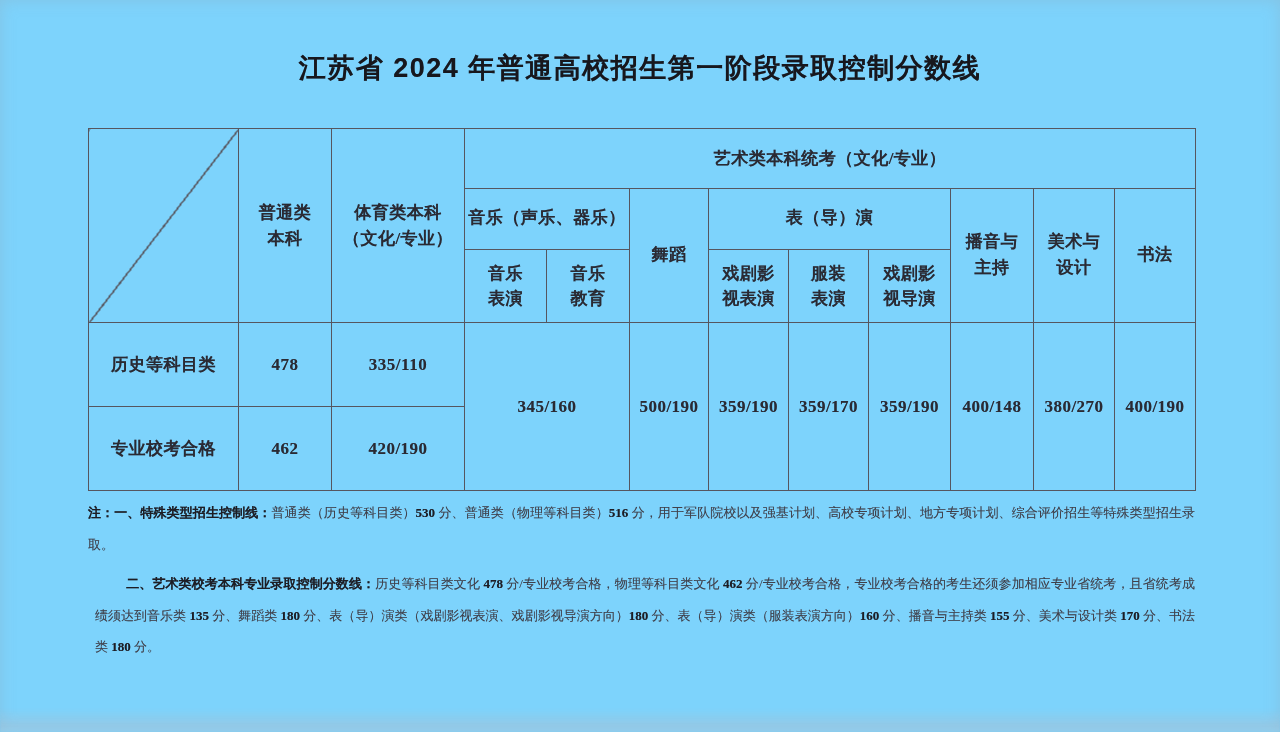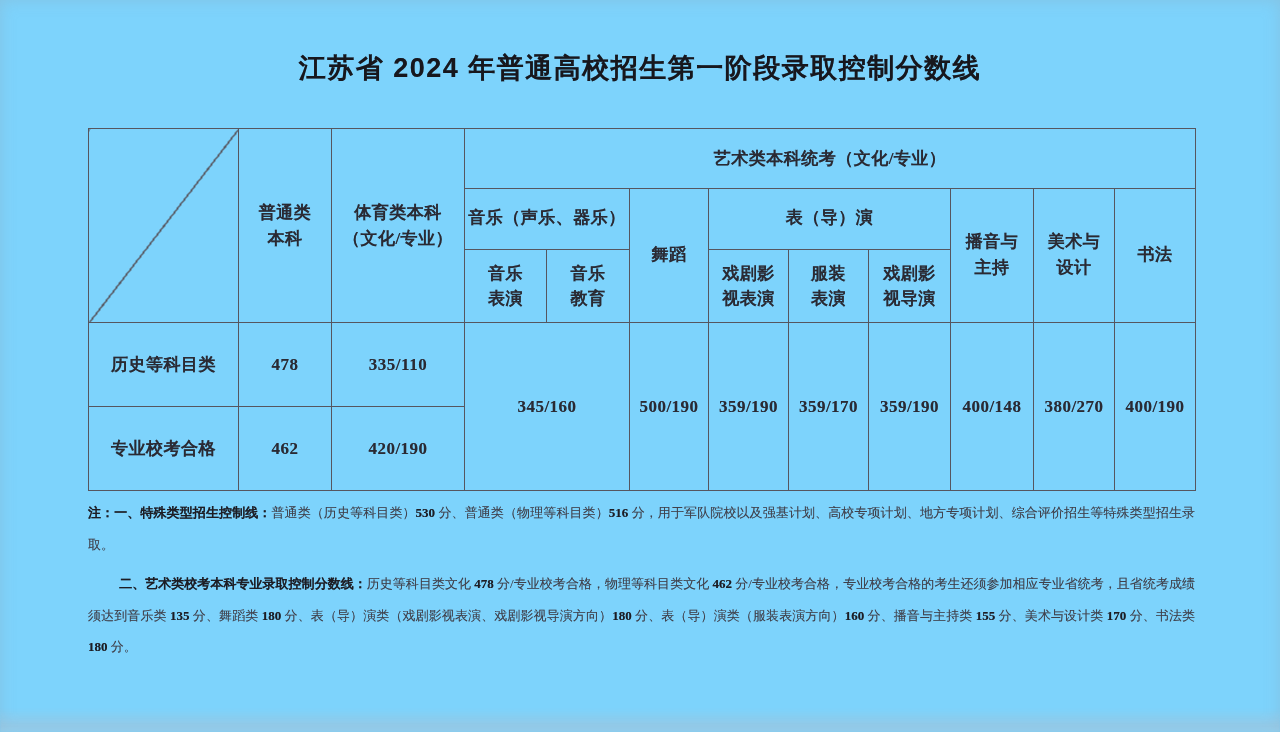--- a/index.html
+++ b/index.html
@@ -64,21 +64,21 @@
     color: #40404a;
   }
   .notes p {
     margin: 0;
     padding-top: 8px;
     font-size: 13px;
     line-height: 31.5px;
     text-align: justify;
     text-shadow: 0 0 0.5px rgba(60,60,75,0.35);
   }
-  .notes p.indent { text-indent: 2.4em; }
+  .notes p.indent { text-indent: 2.4em; margin-left: 7px; }
   .seg-bold { font-weight: 700; color: #1d1d24; text-shadow: 0 0 0.6px rgba(25,25,35,0.55); }
   .bottom-fade {
     position: absolute;
     left: 0; right: 0; bottom: 0;
     height: 24px;
     background: linear-gradient(to bottom,
       rgba(200,206,218,0) 0%,
       rgba(182,189,203,0.38) 75%,
       rgba(215,220,230,0.22) 100%);
     filter: blur(1.2px);

